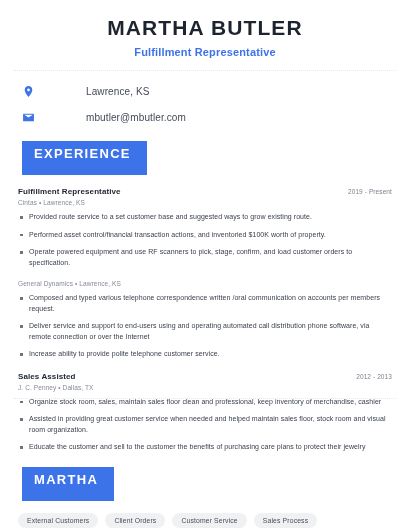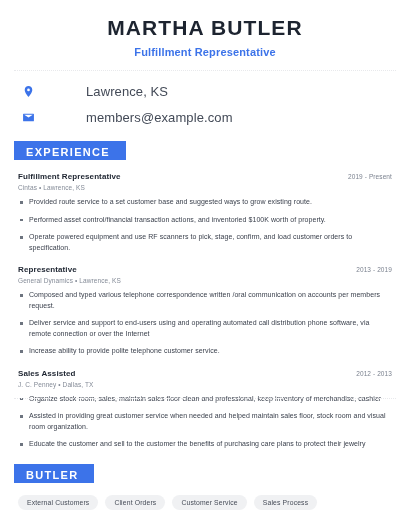--- a/index.html
+++ b/index.html
@@ -65,36 +65,36 @@
     height: 13px;
     flex: 0 0 13px;
     margin-left: 8px;
     margin-right: 12px;
     display: flex;
     align-items: center;
     justify-content: center;
   }
   .contact-icon svg { display: block; }
   .contact-text {
-    font-size: 13px;
+    font-size: 10px;
     color: #434a57;
     letter-spacing: 0.1px;
     padding-left: 39px;
   }
 
   
   .section-badge {
     display: inline-block;
     background: #3c73e9;
     color: #ffffff;
-    font-size: 11px;
+    font-size: 13px;
     font-weight: bold;
     letter-spacing: 1.3px;
-    padding: 5px 16px 2px 12px;
-    margin-left: 0;
+    padding: 5px 16px 14px 12px;
+    margin-left: 8px;
   }
 
   .experience-section { margin-top: 14px; }
   .skills-section { margin-top: 14px; }
 
   
   .job {
     margin-top: 12px;
     padding: 0 4px;
   }
@@ -195,21 +195,21 @@
       <span class="contact-text">Lawrence, KS</span>
     </div>
 
 
     <div class="contact-row">
       <span class="contact-icon">
         <svg width="13" height="13" viewBox="0 0 24 24" fill="#3c73e9">
           <path d="M3 5h18c.6 0 1 .4 1 1v12c0 .6-.4 1-1 1H3c-.6 0-1-.4-1-1V6c0-.6.4-1 1-1zm9 7.2L20 7H4l8 5.2z"></path>
         </svg>
       </span>
-      <span class="contact-text">members@example.com</span>
+      <span class="contact-text">mbutler@mbutler.com</span>
     </div>
 
   </div>
 
   <div class="experience-section">
     <div class="section-badge">EXPERIENCE</div>
 
     <div class="job">
       <div class="job-head">
         <span class="job-role">Fulfillment Representative</span>
@@ -217,24 +217,20 @@
       </div>
       <div class="job-meta">Cintas  •  Lawrence, KS</div>
       <ul class="bullets">
         <li>Provided route service to a set customer base and suggested ways to grow existing route.</li>
         <li>Performed asset control/financial transaction actions, and inventoried $100K worth of property.</li>
         <li>Operate powered equipment and use RF scanners to pick, stage, confirm, and load customer orders to specification.</li>
       </ul>
     </div>
 
     <div class="job">
-      <div class="job-head">
-        <span class="job-role">Representative</span>
-        <span class="job-dates">2013 - 2019</span>
-      </div>
       <div class="job-meta">General Dynamics  •  Lawrence, KS</div>
       <ul class="bullets">
         <li>Composed and typed various telephone correspondence written /oral communication on accounts per members request.</li>
         <li>Deliver service and support to end-users using and operating automated call distribution phone software, via remote connection or over the Internet</li>
         <li>Increase ability to provide polite telephone customer service.</li>
       </ul>
     </div>
 
     <div class="job">
       <div class="job-head">
@@ -244,21 +240,21 @@
       <div class="job-meta">J. C. Penney  •  Dallas, TX</div>
       <ul class="bullets">
         <li>Organize stock room, sales, maintain sales floor clean and professional, keep inventory of merchandise, cashier</li>
         <li>Assisted in providing great customer service when needed and helped maintain sales floor, stock room and visual room organization.</li>
         <li>Educate the customer and sell to the customer the benefits of purchasing care plans to protect their jewelry</li>
       </ul>
     </div>
   </div>
 
   <div class="skills-section">
-    <div class="section-badge">BUTLER</div>
+    <div class="section-badge">MARTHA</div>
     <div class="skills-list">
       <span class="skill-pill">External Customers</span>
       <span class="skill-pill">Client Orders</span>
       <span class="skill-pill">Customer Service</span>
       <span class="skill-pill">Sales Process</span>
 
     </div>
   </div>
 
   <div class="bottom-divider"></div>

